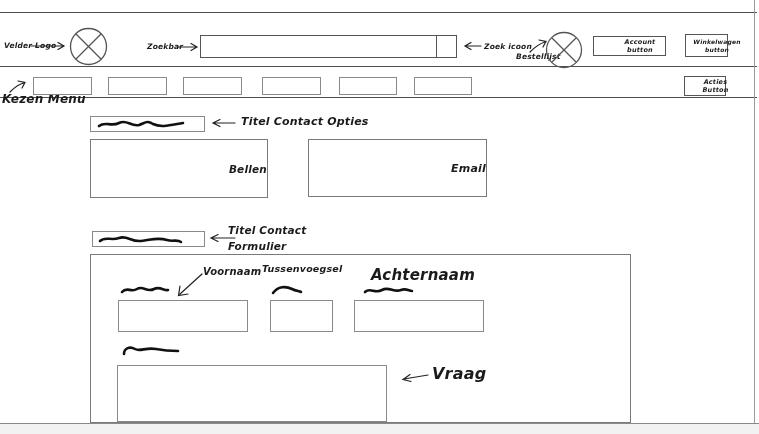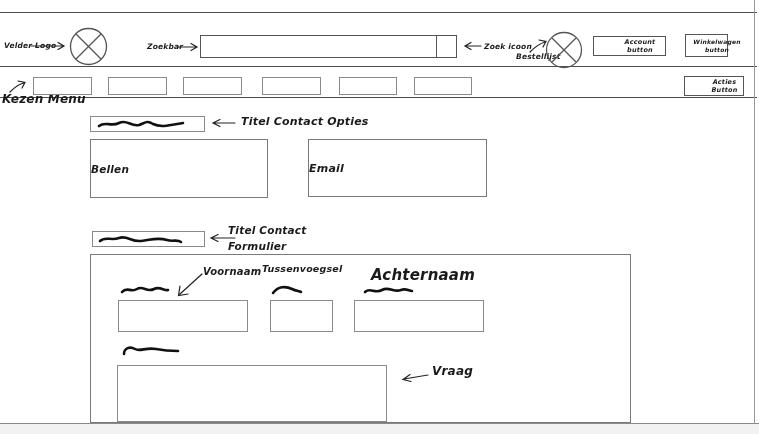--- a/index.html
+++ b/index.html
@@ -7,21 +7,21 @@
     position:relative;width:759px;height:434px;background:#ffffff;
     font-family:"DejaVu Sans",sans-serif;overflow:hidden;color:#1b1b1b;
   }
   .abs{position:absolute;}
   .hand{font-style:italic;font-weight:700;color:#1b1b1b;letter-spacing:.2px;}
   .hline{position:absolute;left:0;width:757px;height:0;border-top:1.5px solid #4d4d4d;}
   .vline{position:absolute;top:0;height:423px;width:0;border-left:1.5px solid #9a9a9a;}
   .box{position:absolute;background:#fff;border:1.2px solid #8a8a8a;box-sizing:border-box;}
   .darkbox{position:absolute;background:#fff;border:1.4px solid #555;box-sizing:border-box;}
   .btn-label{display:flex;align-items:center;justify-content:center;text-align:center;line-height:1.25;padding-left:21px;}
-  .center-label{display:flex;align-items:center;justify-content:flex-start;}
+  .center-label{display:flex;align-items:center;justify-content:flex-end;}
   svg{display:block;}
   #footer-strip{position:absolute;left:0;top:423px;width:759px;height:11px;background:#f2f2f2;border-top:1px solid #8a8a8a;}
 </style>
 </head>
 <body>
 
 <div id="canvas">
 
   <div class="hline" style="top:12px"></div>
   <div class="hline" style="top:66px"></div>
@@ -76,21 +76,21 @@
   </svg>
   <span class="abs hand" style="left:2px;top:92px;font-size:12px">Kezen Menu</span>
 
   <div class="box" style="left:33px;top:77px;width:59px;height:18px"></div>
   <div class="box" style="left:108px;top:77px;width:59px;height:18px"></div>
   <div class="box" style="left:183px;top:77px;width:59px;height:18px"></div>
   <div class="box" style="left:262px;top:77px;width:59px;height:18px"></div>
   <div class="box" style="left:339px;top:77px;width:58px;height:18px"></div>
   <div class="box" style="left:414px;top:77px;width:58px;height:18px"></div>
 
-  <div class="darkbox btn-label" style="left:684px;top:76px;width:60px;height:20px">
+  <div class="darkbox btn-label" style="left:684px;top:76px;width:42px;height:20px">
     <span class="hand" style="font-size:6.5px">Acties Button</span>
   </div>
 
   <div class="box" style="left:90px;top:116px;width:115px;height:16px">
     <svg width="113" height="14">
       <path d="M8,9 C14,4 20,10 28,6 C36,2 40,10 48,8 C54,6 56,3 62,7 C70,11 80,8 92,6" stroke="#111" stroke-width="2.6" fill="none" stroke-linecap="round"></path>
     </svg>
   </div>
   <svg class="abs" style="left:210px;top:118px" width="26" height="10">
     <path d="M25,5 L4,5 M10,1.5 L3,5 L10,8.5" stroke="#222" stroke-width="1.2" fill="none" stroke-linecap="round"></path>
@@ -141,17 +141,17 @@
   <div class="box" style="left:270px;top:300px;width:63px;height:32px"></div>
   <div class="box" style="left:354px;top:300px;width:130px;height:32px"></div>
 
   <svg class="abs" style="left:120px;top:343px" width="62" height="16">
     <path d="M4,11 C4,5 10,3 15,6 C20,9 26,4 36,6 C46,8 52,8 58,8" stroke="#111" stroke-width="2.6" fill="none" stroke-linecap="round"></path>
   </svg>
   <div class="box" style="left:117px;top:365px;width:270px;height:57px"></div>
   <svg class="abs" style="left:399px;top:371px" width="30" height="12">
     <path d="M29,4 L5,8 M11,3.5 L4,8.5 L12,10.5" stroke="#222" stroke-width="1.2" fill="none" stroke-linecap="round"></path>
   </svg>
-  <span class="abs hand" style="left:432px;top:364px;font-size:12px">Vraag</span>
+  <span class="abs hand" style="left:432px;top:364px;font-size:16px">Vraag</span>
 
   <div id="footer-strip"></div>
 
 </div>
 
 </body></html>

